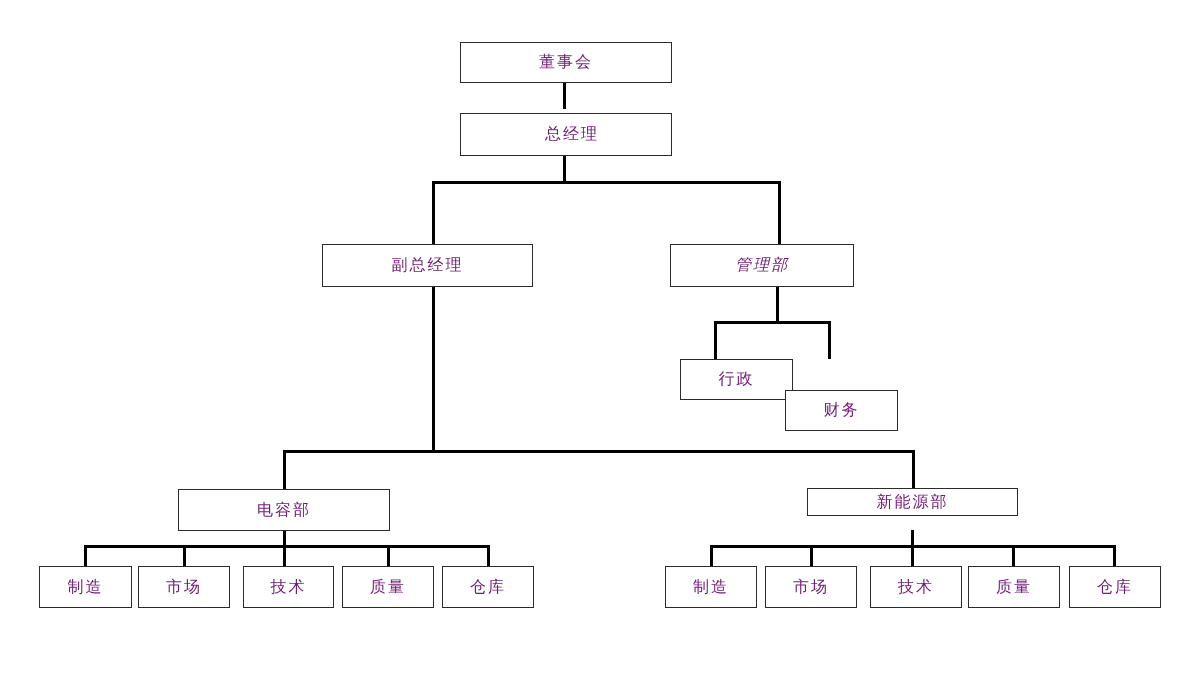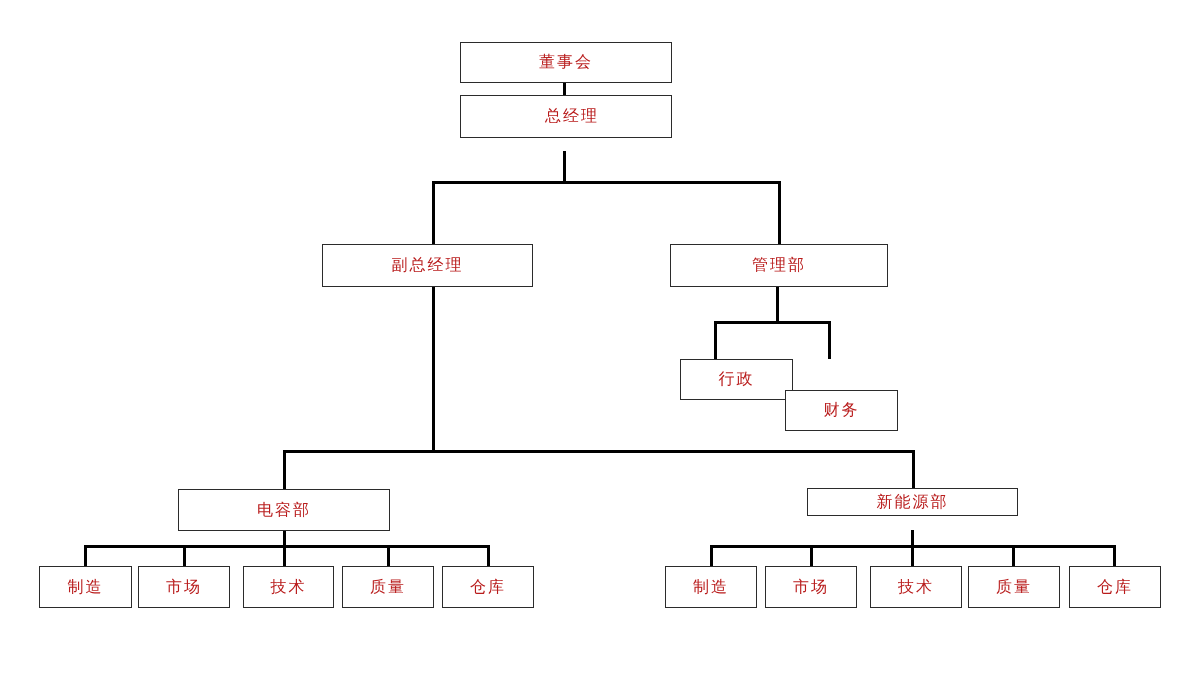--- a/index.html
+++ b/index.html
@@ -17,21 +17,21 @@
   }
   .node {
     position: absolute;
     box-sizing: border-box;
     border: 1px solid #2b2b2b;
     background: #ffffff;
     display: flex;
     align-items: center;
     justify-content: center;
     font-size: 16px;
-    color: #b91c1c;
+    color: #701a75;
     letter-spacing: 2px;
     white-space: nowrap;
   }
   .line {
     position: absolute;
     background: #000000;
   }
   .v { width: 3px; }
   .h { height: 3px; }
 </style>
@@ -66,24 +66,24 @@
 
   <div class="line v" style="left:911px; top:530px; height:17px;"></div>
   <div class="line h" style="left:710px; top:545px; width:406px;"></div>
   <div class="line v" style="left:710px; top:545px; height:21px;"></div>
   <div class="line v" style="left:810px; top:545px; height:21px;"></div>
   <div class="line v" style="left:911px; top:545px; height:21px;"></div>
   <div class="line v" style="left:1012px; top:545px; height:21px;"></div>
   <div class="line v" style="left:1113px; top:545px; height:21px;"></div>
 
   <div class="node" style="left:460px; top:42px;  width:212px; height:41px;">董事会</div>
-  <div class="node" style="left:460px; top:95px; width:212px; height:43px;padding-left:12px;">总经理</div>
+  <div class="node" style="left:460px; top:113px; width:212px; height:43px;padding-left:12px;">总经理</div>
 
   <div class="node" style="left:322px; top:244px; width:211px; height:43px;">副总经理</div>
-  <div class="node" style="left:670px; top:244px; width:218px; height:43px;">管理部</div>
+  <div class="node" style="left:670px; top:244px; width:184px; height:43px;font-style:italic;">管理部</div>
 
   <div class="node" style="left:660px; top:359px; width:113px; height:41px;margin-left:20px;">行政</div>
   <div class="node" style="left:785px; top:359px; width:113px; height:41px;margin-top:31px;">财务</div>
 
   <div class="node" style="left:178px; top:489px; width:212px; height:42px;text-align:right;">电容部</div>
   <div class="node" style="left:807px; top:488px; width:211px; height:28px;">新能源部</div>
 
   <div class="node" style="left:39px;  top:566px; width:93px; height:42px;">制造</div>
   <div class="node" style="left:138px; top:566px; width:92px; height:42px;">市场</div>
   <div class="node" style="left:243px; top:566px; width:91px; height:42px;">技术</div>

